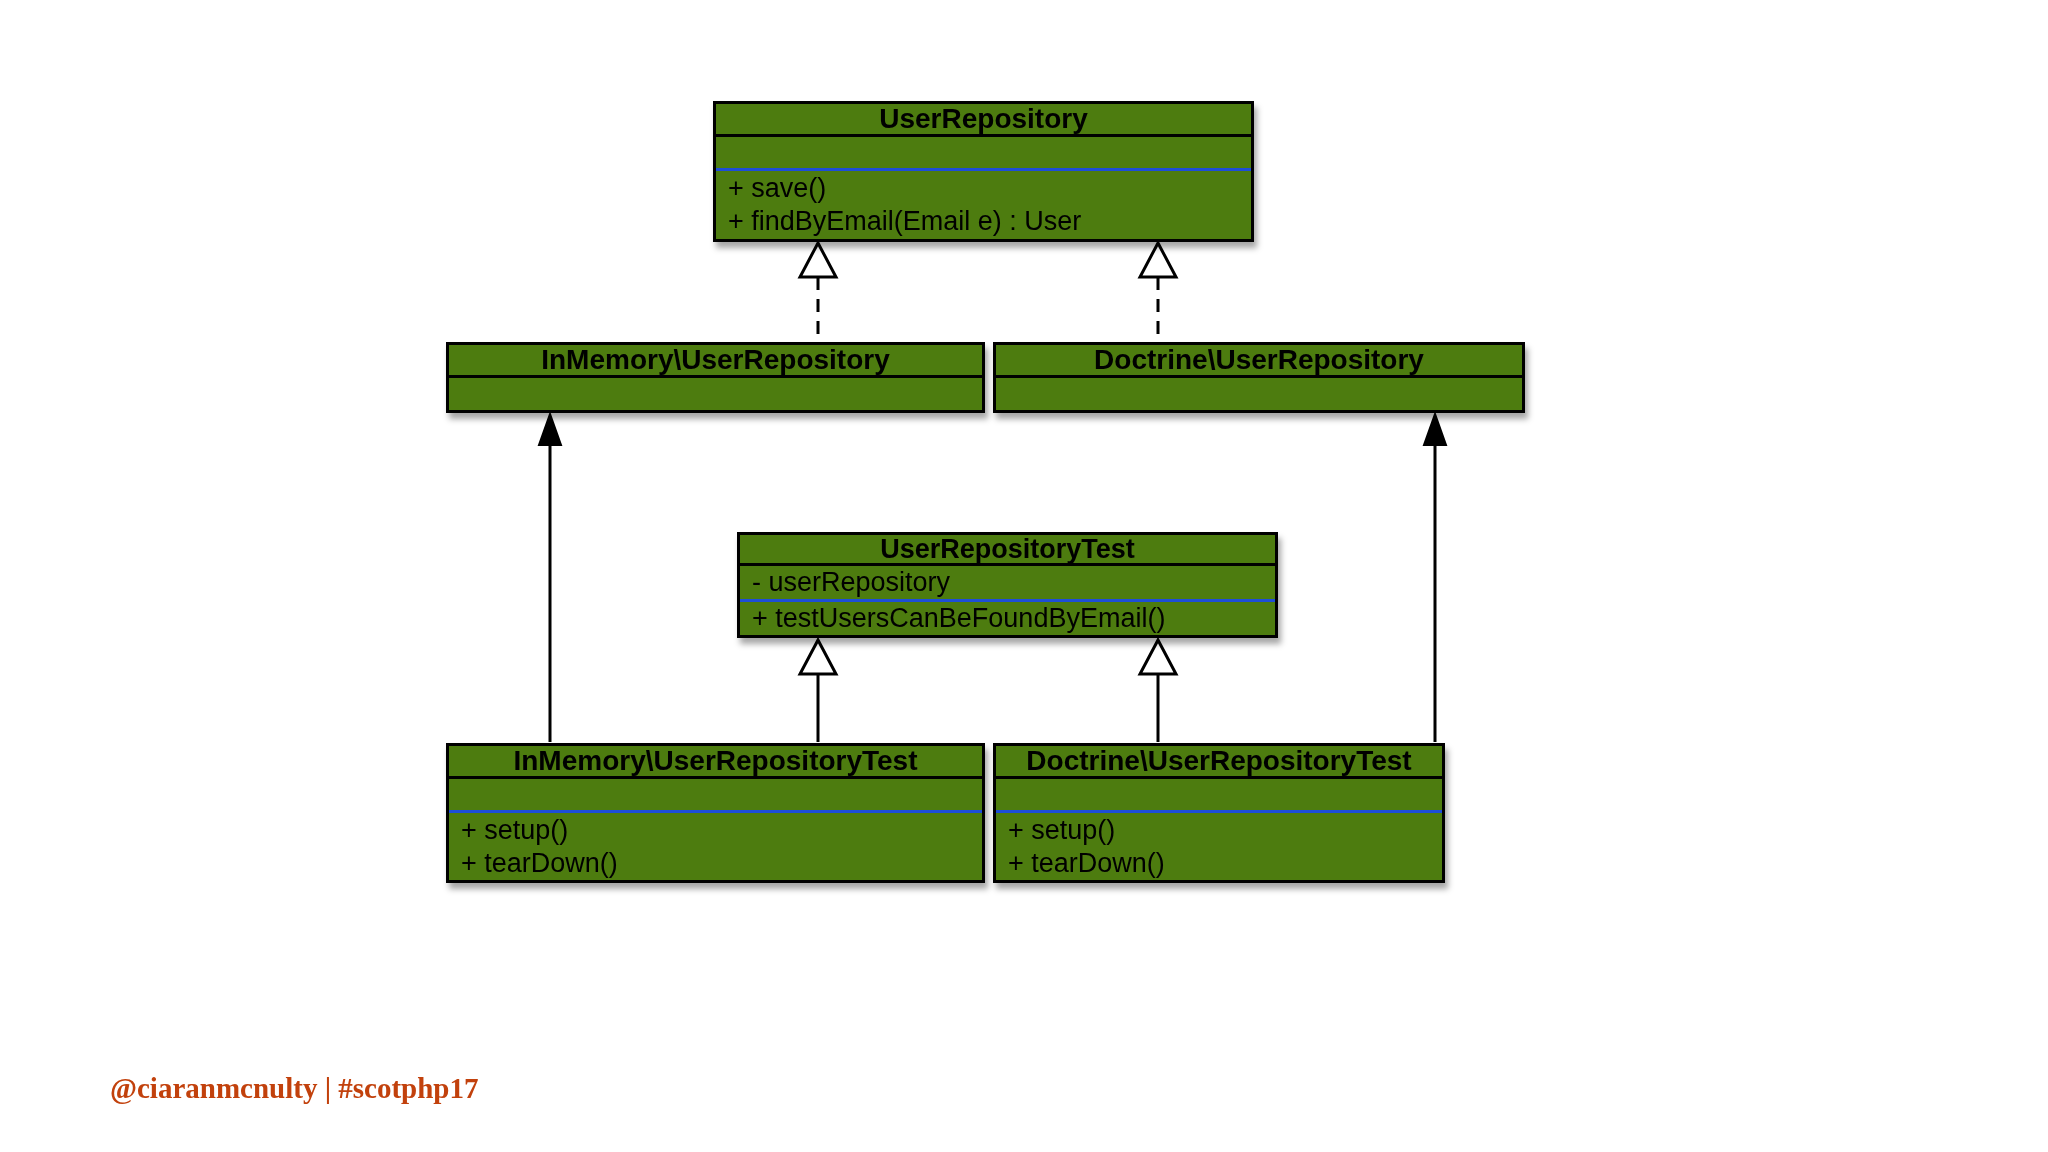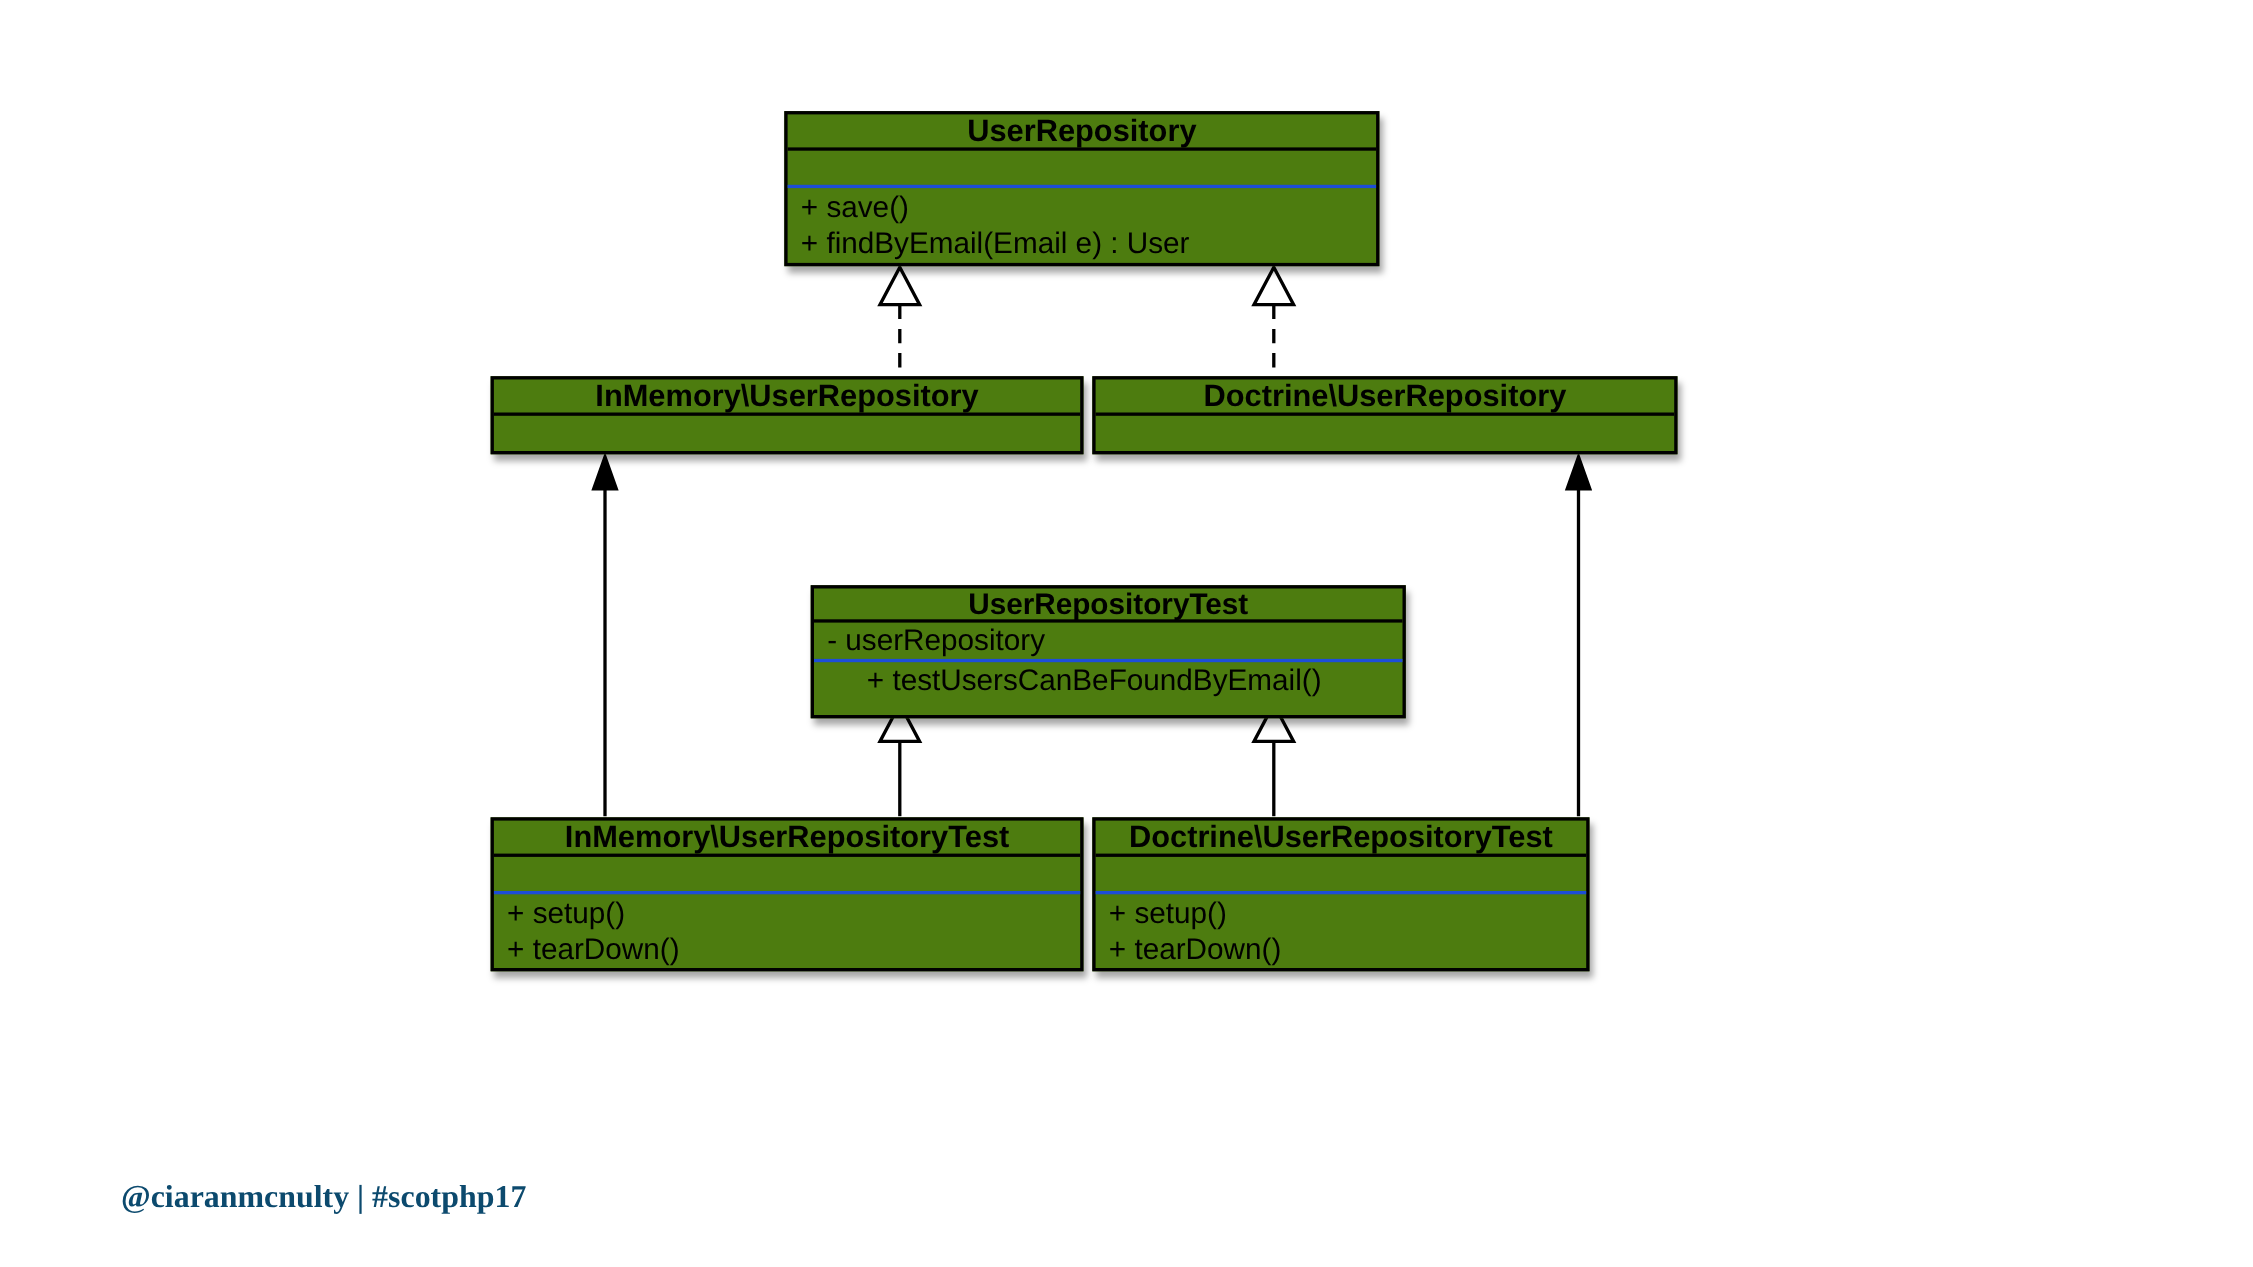--- a/index.html
+++ b/index.html
@@ -36,21 +36,21 @@
     line-height: 33px;
     padding-left: 12px;
     white-space: nowrap;
   }
   .footer-credit {
     position: absolute;
     left: 110px; top: 1072px;
     font-family: "Liberation Serif", serif;
     font-weight: bold;
     font-size: 29px;
-    color: #0c4a6e;
+    color: #c2410c;
     white-space: nowrap;
   }
 </style>
 </head>
 <body>
 
 <div class="canvas">
 
   <svg class="connector-layer" width="2048" height="1152" viewBox="0 0 2048 1152">
 
@@ -102,21 +102,21 @@
   <div class="uml-box" style="left:993px; top:342px; width:532px;">
     <div class="uml-title" style="height:30px;">Doctrine\UserRepository</div>
     <div class="uml-section" style="height:32px;"></div>
   </div>
 
   <div class="uml-box" style="left:713px; top:532px; width:541px;margin-left:24px;">
     <div class="uml-title" style="height:28px; font-size:27px;">UserRepositoryTest</div>
     <div class="uml-section divided" style="height:33px;">
       <div class="uml-line">- userRepository</div>
     </div>
-    <div class="uml-section" style="height:48px;padding-left:36px;">
+    <div class="uml-section" style="height:33px;">
       <div class="uml-line">+ testUsersCanBeFoundByEmail()</div>
     </div>
   </div>
 
   <div class="uml-box" style="left:446px; top:743px; width:539px;">
     <div class="uml-title" style="height:30px;">InMemory\UserRepositoryTest</div>
     <div class="uml-section divided" style="height:31px;"></div>
     <div class="uml-section" style="height:66px; padding-top:1px;">
       <div class="uml-line">+ setup()</div>
       <div class="uml-line">+ tearDown()</div>

